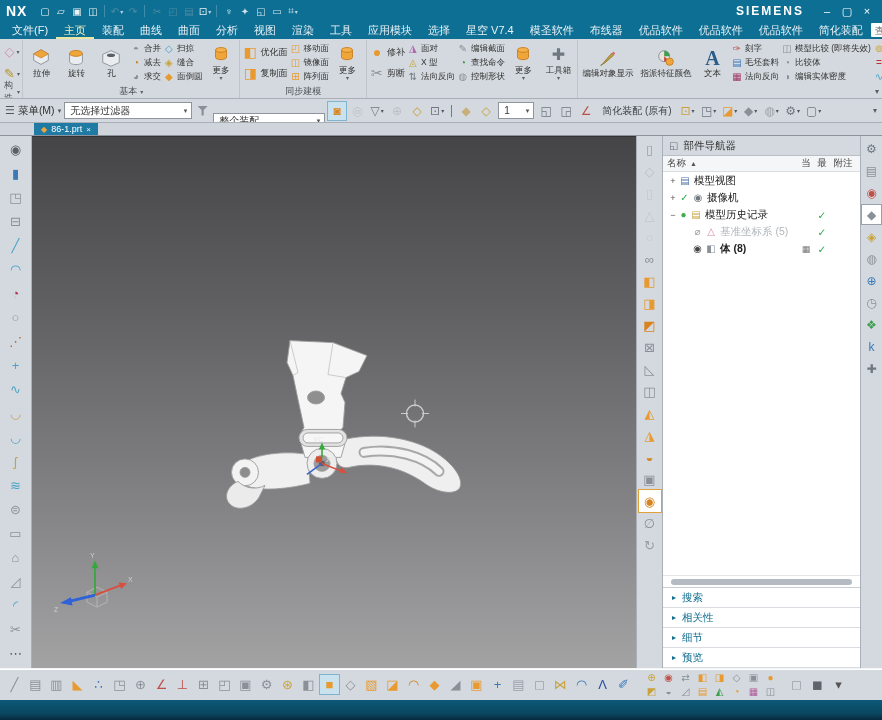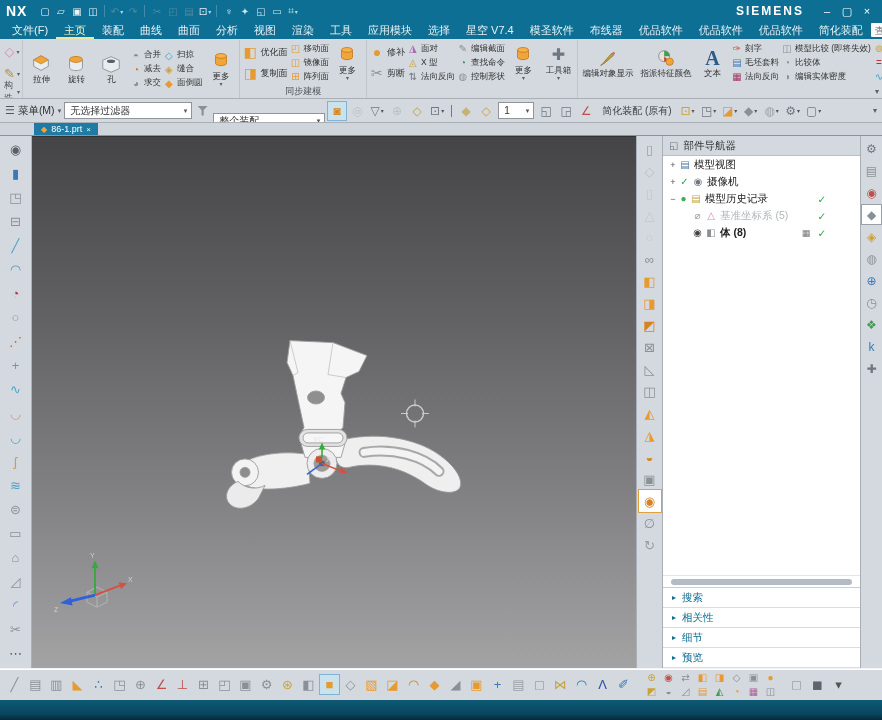--- a/index.html
+++ b/index.html
@@ -353,20 +353,24 @@
             </span>
           </div>
         <div class="rbig">
             <svg class="ric">
               <use href="#sym-more"></use>
             </svg>
             <span>更多</span>
             <b>▾</b>
           </div>
       </div>
+      <div class="rfooter">
+          <span>基本</span>
+          <b>▾</b>
+        </div>
     </div>
 
     <div class="rgroup">
       <div class="rcontent">
         <div class="rcol lg">
             <span class="rsm">
               <i style="color: rgb(232, 153, 47);">◧</i>
               <em>优化面</em>
             </span>
             <span class="rsm">
@@ -809,20 +813,29 @@
         <span class="tbtn">
           <i style="color: rgb(154, 160, 167);">↻</i>
         </span>
       </div>
 
     <div class="panel">
       <div class="panel-header">
         <span class="ph-icon">◱</span>
         <span>部件导航器</span>
       </div>
+      <div class="panel-cols">
+        <span class="colname">
+            <span>名称</span>
+            <span class="sort">▲</span>
+          </span>
+        <span class="tc1">当</span>
+        <span class="tc2">最</span>
+        <span class="tc3">附注</span>
+      </div>
       <div class="tree">
         <div class="trow">
           <span class="texp">+</span>
           <span class="tico" style="color:#4a6fa5;">▤</span>
           <span class="tlabel">模型视图</span>
           <span class="tc1"></span>
             <span class="tc2"></span>
             <span class="tc3"></span>
         </div>
         <div class="trow">

